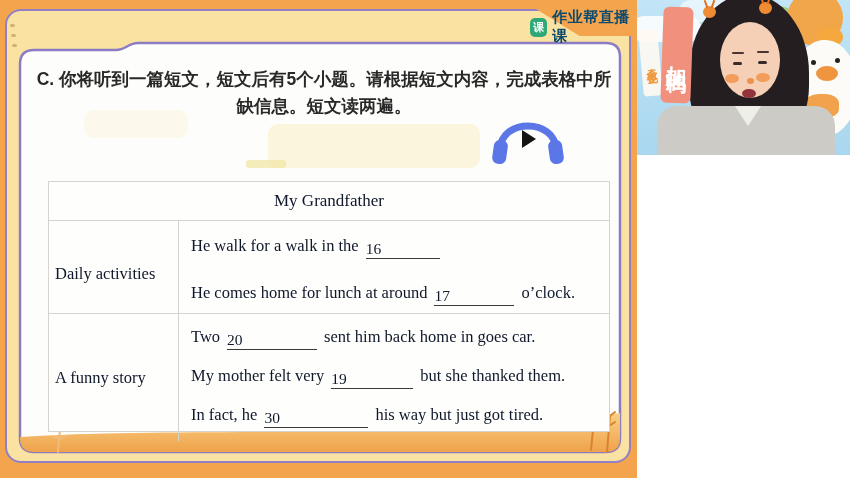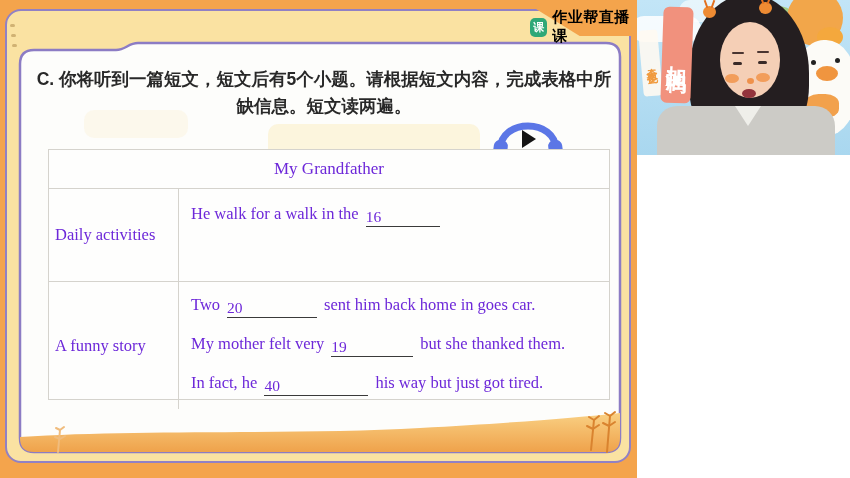--- a/index.html
+++ b/index.html
@@ -19,36 +19,36 @@
   
   .blob{position:absolute;border-radius:10px;z-index:2;}
   .blob-a{left:268px;top:124px;width:212px;height:44px;background:#FBF3D6;opacity:.8;}
   .blob-b{left:84px;top:110px;width:104px;height:28px;background:#FBF5E3;opacity:.6;}
   .blob-c{left:246px;top:160px;width:40px;height:8px;background:#F2E6A6;border-radius:3px;opacity:.75;}
 
   
   .logo{position:absolute;left:530px;top:8px;display:flex;align-items:center;gap:5px;z-index:3;}
   .logo-icon{width:19px;height:19px;border-radius:5px;background:#2FA877;color:#fff;
              font-size:11px;font-weight:700;display:flex;align-items:center;justify-content:center;}
-  .logo-label{font-size:15px;font-weight:700;color:#000000;letter-spacing:.5px;}
+  .logo-label{font-size:15px;font-weight:700;color:#0c4a6e;letter-spacing:.5px;}
 
   
   .instruction{position:absolute;left:26px;top:66px;width:596px;z-index:3;
                font-size:17.5px;font-weight:700;color:#282828;line-height:27px;text-align:center;}
 
   
   .audio{position:absolute;left:489px;top:106px;width:78px;height:62px;z-index:3;}
 
   
   .watermark{position:absolute;left:170px;top:229px;z-index:6;white-space:nowrap;
              font-size:13.5px;font-weight:700;letter-spacing:.5px;color:rgba(166,131,124,.5);}
 
   
-  .tbl{position:absolute;left:48px;top:149px;width:562px;background:#FEFEFD;z-index:3;
-       border:1px solid #D5D3CD;font-family:"Liberation Serif",serif;color:#6d28d9;box-sizing:border-box;}
+  .tbl{position:absolute;left:48px;top:181px;width:562px;background:#FEFEFD;z-index:3;
+       border:1px solid #D5D3CD;font-family:"Liberation Serif",serif;color:#0f172a;box-sizing:border-box;}
   .tbl-header{height:38px;display:flex;align-items:center;justify-content:center;
               border-bottom:1px solid #D5D3CD;font-size:17px;}
   .tbl-row{display:grid;grid-template-columns:130px 1fr;}
   .tbl-row + .tbl-row{border-top:1px solid #D5D3CD;}
   .row-daily{height:92px;}
   .row-funny{height:117px;}
   .cell-label{border-right:1px solid #D5D3CD;display:flex;align-items:center;
               padding-left:6px;font-size:16.5px;box-sizing:border-box;}
   .cell-lines{padding:0 0 0 12px;font-size:16.5px;box-sizing:border-box;}
   .row-daily .cell-lines{padding-top:12px;}
@@ -153,34 +153,37 @@
 
     <div class="tbl">
       <div class="tbl-header">My Grandfather</div>
 
       <div class="tbl-row row-daily">
         <div class="cell-label">Daily activities</div>
         <div class="cell-lines">
           <div class="tline">
             <span>He walk for a walk in the</span><span class="blank" style="width:74px;">16</span><span></span>
           </div>
+          <div class="tline">
+            <span>He comes home for lunch at around</span><span class="blank" style="width:80px;">17</span><span>o’clock.</span>
+          </div>
         </div>
       </div>
 
       <div class="tbl-row row-funny">
         <div class="cell-label">A funny story</div>
         <div class="cell-lines">
           <div class="tline">
             <span>Two</span><span class="blank" style="width:90px;">20</span><span>sent him back home in goes car.</span>
           </div>
           <div class="tline">
             <span>My mother felt very</span><span class="blank" style="width:82px;">19</span><span>but she thanked them.</span>
           </div>
           <div class="tline">
-            <span>In fact, he</span><span class="blank" style="width:104px;">40</span><span>his way but just got tired.</span>
+            <span>In fact, he</span><span class="blank" style="width:104px;">30</span><span>his way but just got tired.</span>
           </div>
         </div>
       </div>
     </div>
   </div>
 
   <div class="video">
     <div class="cloud" style="left:-6px;top:16px;width:70px;height:26px;"></div>
     <div class="cloud" style="left:42px;top:0px;width:90px;height:22px;opacity:.7;"></div>
 

